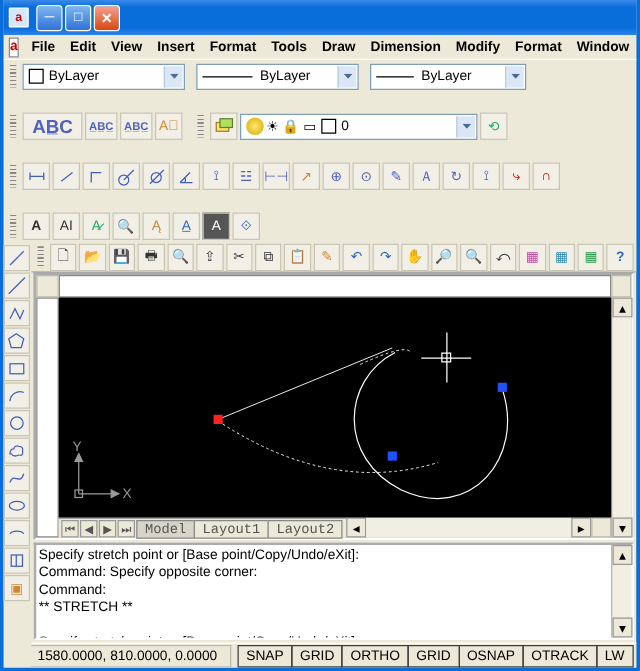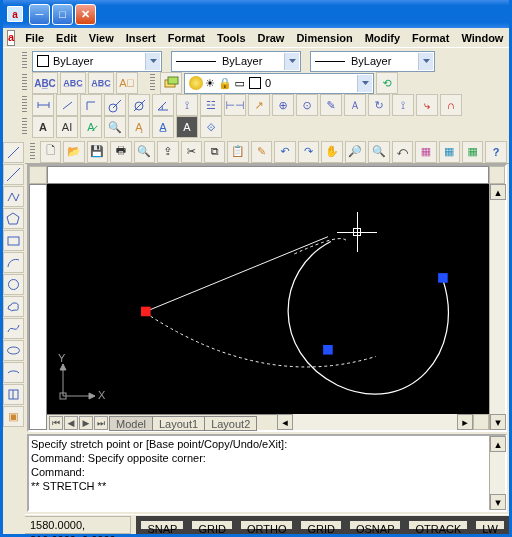--- a/index.html
+++ b/index.html
@@ -6,21 +6,21 @@
   body { background: #ece9d8; width: 512px; height: 537px; overflow: hidden; user-select: none; }
   .window { border: 3px solid #0a6eda; border-top: none; width: 512px; height: 537px; display: flex; flex-direction: column; background: #ece9d8; }
   .titlebar { background: linear-gradient(#3b8aea, #0a6eda 20%, #0a6eda 80%, #2f83e9); height: 28px; display: flex; align-items: center; padding: 0 4px; color: #fff; font-weight: bold; }
   .titlebar .icon { width:16px; height:16px; background:#d2eaff; border:1px solid #fff; display:flex; align-items:center; justify-content:center; color:#cc0000; font-weight:bold; font-size:10px; margin-right:4px; border-radius:1px;}
   .titlebar .title { flex:1; white-space:nowrap; overflow:hidden;}
   .winbtns { display:flex; }
   .winbtn { width:21px; height:21px; margin-left:2px; border:1px solid #fff; border-radius:3px; display:flex; align-items:center; justify-content:center; color:#fff; font-weight:bold; background: linear-gradient(#7eb6f0, #2f72d8); }
   .winbtn.close { background: linear-gradient(#f5a090, #d84812); }
   .menubar { display:flex; align-items:center; height:20px; padding: 2px 4px; background:#ece9d8; border-bottom:1px solid #fff;}
   .menubar .menuitem { padding:2px 6px; cursor:default;font-weight:bold;}
-  .toolbar-area { background:#ece9d8; padding:2px 16px; display:flex; flex-direction:column; gap:0;}
+  .toolbar-area { background:#ece9d8; padding:2px 2px; display:flex; flex-direction:column; gap:18px;}
   .tb-row { display:flex; align-items:center; height:22px; gap:2px; }
   .grip { width:5px; height:18px; background: repeating-linear-gradient(to bottom,#888 0,#888 1px,transparent 1px,transparent 3px); margin:0 3px;}
   .tbtn { width:22px; height:22px; border:1px solid #c9c5b5; background:#f2f0e6; display:flex; align-items:center; justify-content:center; font-size:11px; color:#333;}
   .tbtn.col { color:#5060c0;}
   .tbtn svg { display:block;}
   .dd { height:21px; border:1px solid #7f9db9; background:#fff; display:flex; align-items:center; padding:0 1px 0 4px;}
   .dd .sw { width:12px; height:12px; border:1px solid #000; background:#fff; margin-right:4px;}
   .dd .ar { margin-left:auto; width:15px; height:17px; background:#dbe7f6; border-left:1px solid #b8c9de; display:flex; align-items:center; justify-content:center;}
   .ar svg, .arrow svg { display:block;}
   .middle { display:flex; flex:1; min-height:0;}
@@ -33,31 +33,31 @@
   .ruler-corner {width:18px; background:#ece9d8; border:1px solid #bcb9aa;}
   .ruler-h { flex:1; background:#fff; border:1px solid #8a8a8a;}
   .inner { flex:1; display:flex;}
   .ruler-left { width:18px; background:#fff; border:1px solid #8a8a8a;}
   .canvas-box { flex:1; display:flex; flex-direction:column; min-width:0;}
   .canvas { flex:1; background:#000; position:relative; overflow:hidden;}
   .vscroll { width:16px; background:#e8e6da; border-left:1px solid #b0ada0; display:flex; flex-direction:column;}
   .hscroll-row { height:16px; display:flex; background:#ece9d8;}
   .htabs { background:#ece9d8; display:flex; align-items:center; font-size:10px; color:#555; border-top:1px solid #888; padding-left:2px;}
   .htabs .tabbtn { width:14px; height:14px; border:1px solid #999; background:#ece9d8; margin-right:1px; text-align:center; line-height:12px; font-size:9px;}
-  .htabs .tab { border:1px solid #888; background:#ece9d8; padding:0 6px; height:15px; line-height:14px; margin-top:1px; margin-right:-1px;}
+  .htabs .tab { border:1px solid #888; background:#ece9d8; padding:0 6px; height:15px; line-height:14px; margin-top:1px; margin-right:-1px;font-family:Liberation Mono, monospace;}
   .htabs .tab.active { background:#d8d5c8;}
   .scrtrack { flex:1; background:#f1efe3;}
   .scrbtn { width:16px; height:16px; background:#ece9d8; border:1px solid #999; display:flex; align-items:center; justify-content:center;}
   .cmdwin { border:2px inset #fff; margin:2px; background:#fff; font-family:"Courier New",monospace; font-size:12px; height:78px; display:flex;}
   .cmdtxt { flex:1; padding:1px 2px; white-space:pre-wrap; overflow:hidden; line-height:14px;}
   .cmdwin .vscroll{ width:16px;}
   .status { height:20px; border-top:1px solid #fff; background:#ece9d8; display:flex; align-items:center; font-size:11px;}
   .status .cell { border:1px solid #bcb9aa; padding:1px 5px; height:18px; line-height:15px; background:#ece9d8;}
   .status .cell.first { width:160px; border-left:none;}
-  .status .sb { border:5px solid #404040; padding:1px 6px; height:18px; line-height:15px; margin-left:-1px;}
+  .status .sb { border:1px solid #404040; padding:1px 6px; height:18px; line-height:15px; margin-left:-1px;}
   .sep { width:5px;}
   .ucs { position:absolute; left:8px; bottom:8px; color:#9a9a9a;}
   .cursor { position:absolute; width:40px; height:40px; pointer-events:none;}
   .cursor:before,.cursor:after{content:"";position:absolute;background:#fff;}
   .cursor:before{left:50%;top:0;width:1px;height:100%;}
   .cursor:after{top:50%;left:0;height:1px;width:100%;}
   .grey { color:#9f9f9f;}
   .lamp { width:14px; height:14px; border-radius:50%; display:inline-block; margin-right:2px;}
 </style>
 </head>
@@ -121,21 +121,21 @@
         <div class="ar">
             <svg width="7" height="4">
               <polygon points="0,0 7,0 3.5,4" fill="#4a6a99"></polygon>
             </svg>
           </div>
       </div>
     </div>
 
     <div class="tb-row">
       <div class="grip"></div>
-      <div class="tbtn col" style="width:26px;font-size:10px;font-weight:bold;">AB̲C</div>
+      <div class="tbtn col" style="width:48px;font-size:15px;font-weight:bold;">AB̲C</div>
       <div class="tbtn col" style="width:26px;font-size:9px;font-weight:bold;">A̲B̲C̲</div>
       <div class="tbtn col" style="width:26px;font-size:9px;font-weight:bold;">A̲B̲C̲</div>
       <div class="tbtn" style="color:#c83;">A⃠</div>
       <div class="sep"></div>
       <div class="grip"></div>
       <div class="tbtn">
           <svg width="15" height="15">
             <rect x="1" y="4" width="10" height="7" fill="#ffe070" stroke="#a08020"></rect>
             <rect x="4" y="1" width="10" height="7" fill="#b0e060" stroke="#608030"></rect>
           </svg>

